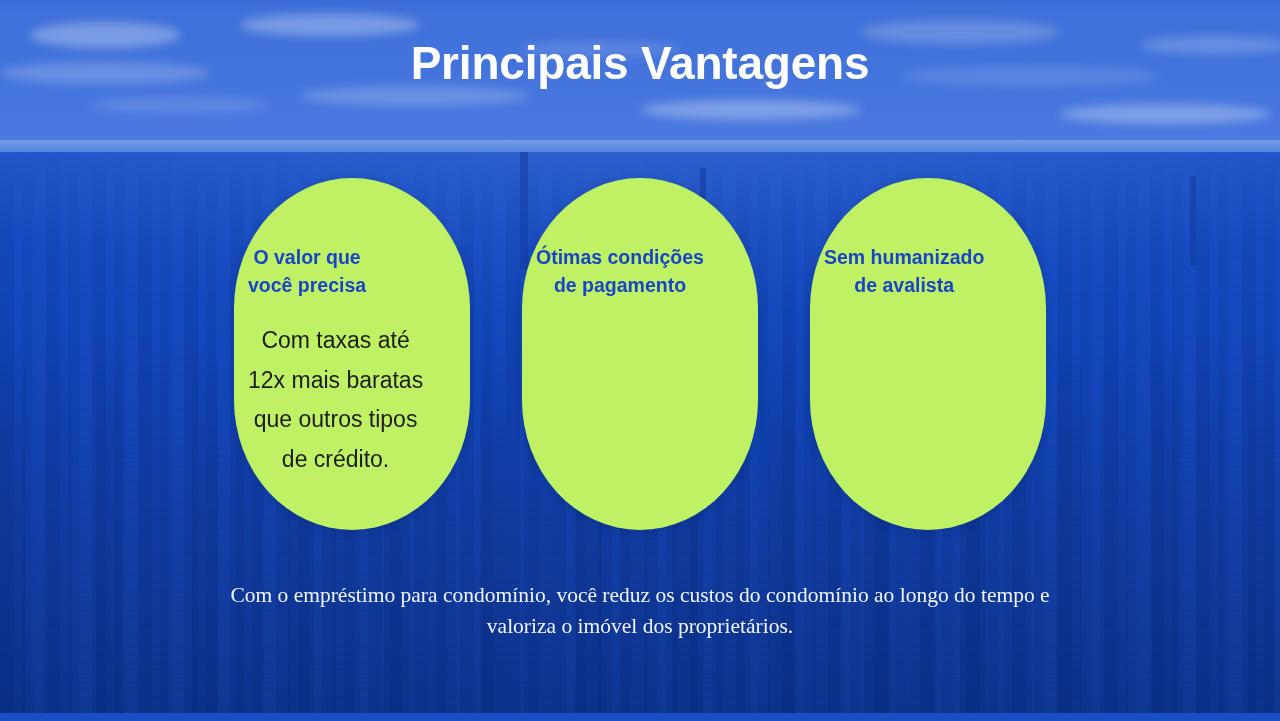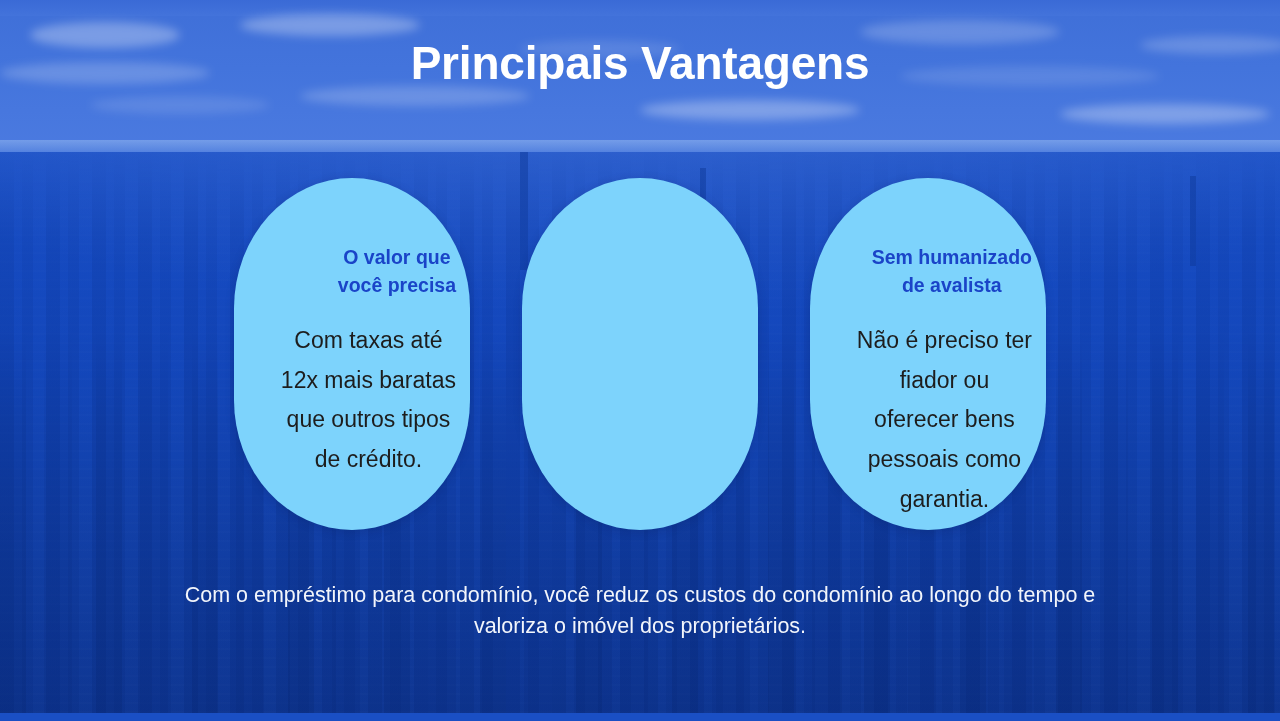--- a/index.html
+++ b/index.html
@@ -125,26 +125,26 @@
     height: 360px;
     display: flex;
     justify-content: center;
     gap: 52px;
     z-index: 4;
   }
   .card {
     position: relative;
     width: 236px;
     height: 352px;
-    background: #7dd3fc;
+    background: #bef264;
     border-radius: 118px / 130px;
     box-shadow: 0 2px 10px rgba(0,20,70,0.18);
     display: flex;
     flex-direction: column;
-    align-items: flex-end;
+    align-items: flex-start;
     padding: 0 14px;
     box-sizing: border-box;
   }
   .card-title {
     margin-top: 66px;
     color: #1a44c8;
     font-size: 19.5px;
     font-weight: bold;
     line-height: 1.42;
     text-align: center;
@@ -162,21 +162,21 @@
   
   .footer {
     position: absolute;
     left: 70px;
     top: 580px;
     width: 1140px;
     text-align: center;
     color: #f2f5fb;
     font-size: 21.5px;
     line-height: 1.42;
-    font-family: Liberation Sans, sans-serif;
+    font-family: Liberation Serif, serif;
     z-index: 5;
     white-space: pre-line;
   }
 </style>
 </head>
 <body>
 
 <div class="slide">
 
   <div class="bg-photo">
@@ -211,30 +211,27 @@
     <div class="card">
       <div class="card-title">O valor que
 você precisa</div>
       <div class="card-body">Com taxas até
 12x mais baratas
 que outros tipos
 de crédito.</div>
     </div>
 
     <div class="card">
+      <div class="card-title">Ótimas condições
+de pagamento</div>
     </div>
 
     <div class="card">
       <div class="card-title">Sem humanizado
 de avalista</div>
-      <div class="card-body">Não é preciso ter
-fiador ou
-oferecer bens
-pessoais como
-garantia.</div>
     </div>
 
 
   </div>
 
   <div class="footer">Com o empréstimo para condomínio, você reduz os custos do condomínio ao longo do tempo e
 valoriza o imóvel dos proprietários.</div>
 
 </div>
 

